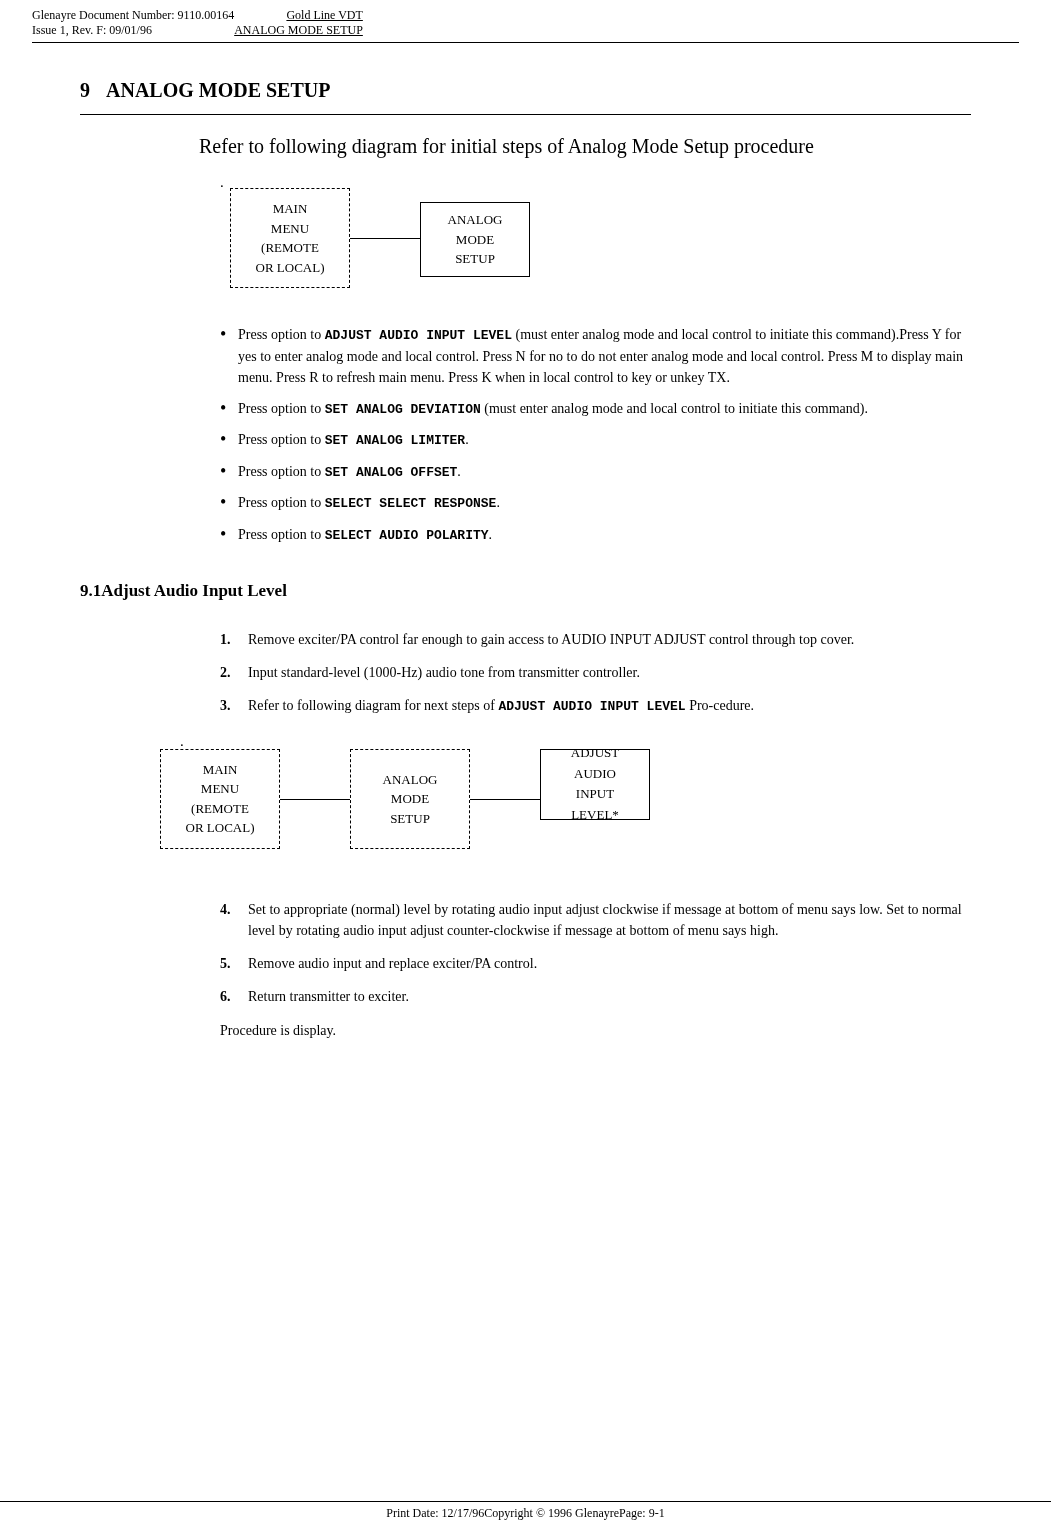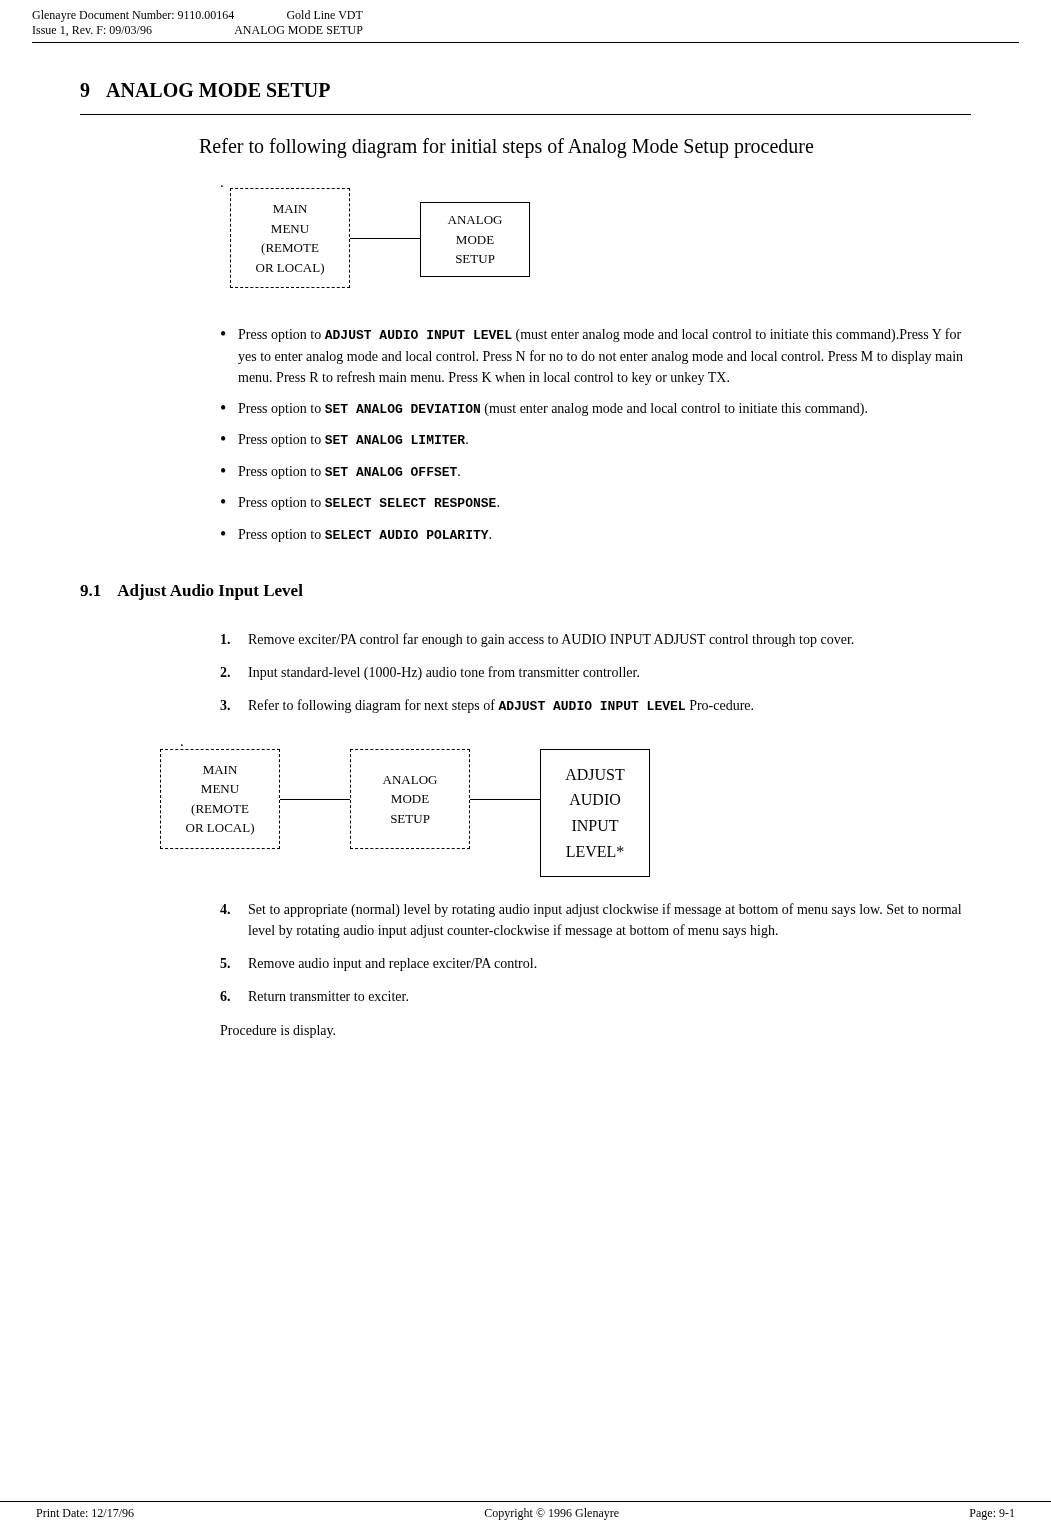--- a/index.html
+++ b/index.html
@@ -94,41 +94,41 @@
       min-width: 28px;
       font-weight: bold;
       font-family: Times New Roman, Times, serif;
     }
     .num-text { flex: 1; }
     .page-footer {
       position: absolute;
       bottom: 16px;
       left: 0; right: 0;
       display: flex;
-      justify-content: space-between;
+      justify-content: center;
       padding: 0 36px;
       font-size: 12px;
       border-top: 1px solid #000;
       padding-top: 4px;
     }
     .procedure-complete {
       margin-left: 140px;
       margin-top: 16px;
       font-size: 14px;
     }
   </style>
 </head>
 <body>
 
 <div class="page-header">
   <div>
     <div>Glenayre Document Number: 9110.00164</div>
-    <div>Issue 1, Rev. F: 09/03/96</div>
-  </div>
-  <div style="text-align:right;">
+    <div>Issue 1, Rev. F: 09/01/96</div>
+  </div>
+  <div style="text-align:right;text-decoration:underline;">
     <div>Gold Line VDT</div>
     <div>ANALOG MODE SETUP</div>
   </div>
 </div>
 <hr class="header-rule">
 
 <div class="content">
 
   <div style="display:flex; align-items:baseline; gap:16px; margin-bottom:4px;">
     <span class="section-title">9</span>
@@ -189,21 +189,21 @@
 
     <div class="bullet-item">
       <span class="bullet-dot">•</span>
       <span class="bullet-text">
         Press option to <span class="mono">SELECT AUDIO POLARITY</span>.
       </span>
     </div>
 
   </div>
 
-  <div style="display:flex; align-items:baseline; gap:16px; margin-bottom:14px; margin-top:8px;">
+  <div style="display:flex; align-items:baseline; margin-bottom:14px; margin-top:8px;">
     <span class="subsection-title">9.1</span>
     <span class="subsection-title">Adjust Audio Input Level</span>
   </div>
 
   <div class="numbered-list">
 
     <div class="numbered-item">
       <span class="num-label">1.</span>
       <span class="num-text">Remove exciter/PA control far enough to gain access to AUDIO INPUT ADJUST control through top cover.</span>
     </div>
@@ -229,21 +229,21 @@
     <div style="position:absolute; left:40px; top:16px; width:120px; height:100px; border:1.5px dashed #000;"></div>
     <div style="position:absolute; left:40px; top:16px; width:120px; height:100px; display:flex; align-items:center; justify-content:center; text-align:center; font-size:13px; line-height:1.5;">MAIN<br>MENU<br>(REMOTE<br>OR LOCAL)</div>
 
     <div style="position:absolute; left:160px; top:66px; width:70px; border-top:1.5px solid #000;"></div>
 
     <div style="position:absolute; left:230px; top:16px; width:120px; height:100px; border:1.5px dashed #000;"></div>
     <div style="position:absolute; left:230px; top:16px; width:120px; height:100px; display:flex; align-items:center; justify-content:center; text-align:center; font-size:13px; line-height:1.5;">ANALOG<br>MODE<br>SETUP</div>
 
     <div style="position:absolute; left:350px; top:66px; width:70px; border-top:1.5px solid #000;"></div>
 
-    <div style="position:absolute; left:420px; top:16px; width:110px; height:128px; border:1.5px solid #000; display:flex; align-items:center; justify-content:center; text-align:center; font-size:16px; line-height:1.6;">ADJUST<br>AUDIO<br>INPUT<br>LEVEL*</div>
+    <div style="position:absolute; left:420px; top:16px; width:110px; height:71px; border:1.5px solid #000; display:flex; align-items:center; justify-content:center; text-align:center; font-size:13px; line-height:1.6;">ADJUST<br>AUDIO<br>INPUT<br>LEVEL*</div>
   </div>
 
   <div class="numbered-list">
 
     <div class="numbered-item">
       <span class="num-label">4.</span>
       <span class="num-text">Set to appropriate (normal) level by rotating audio input adjust clockwise if message at bottom of menu says low. Set to normal level by rotating audio input adjust counter-clockwise if message at bottom of menu says high.</span>
     </div>
 
     <div class="numbered-item">

